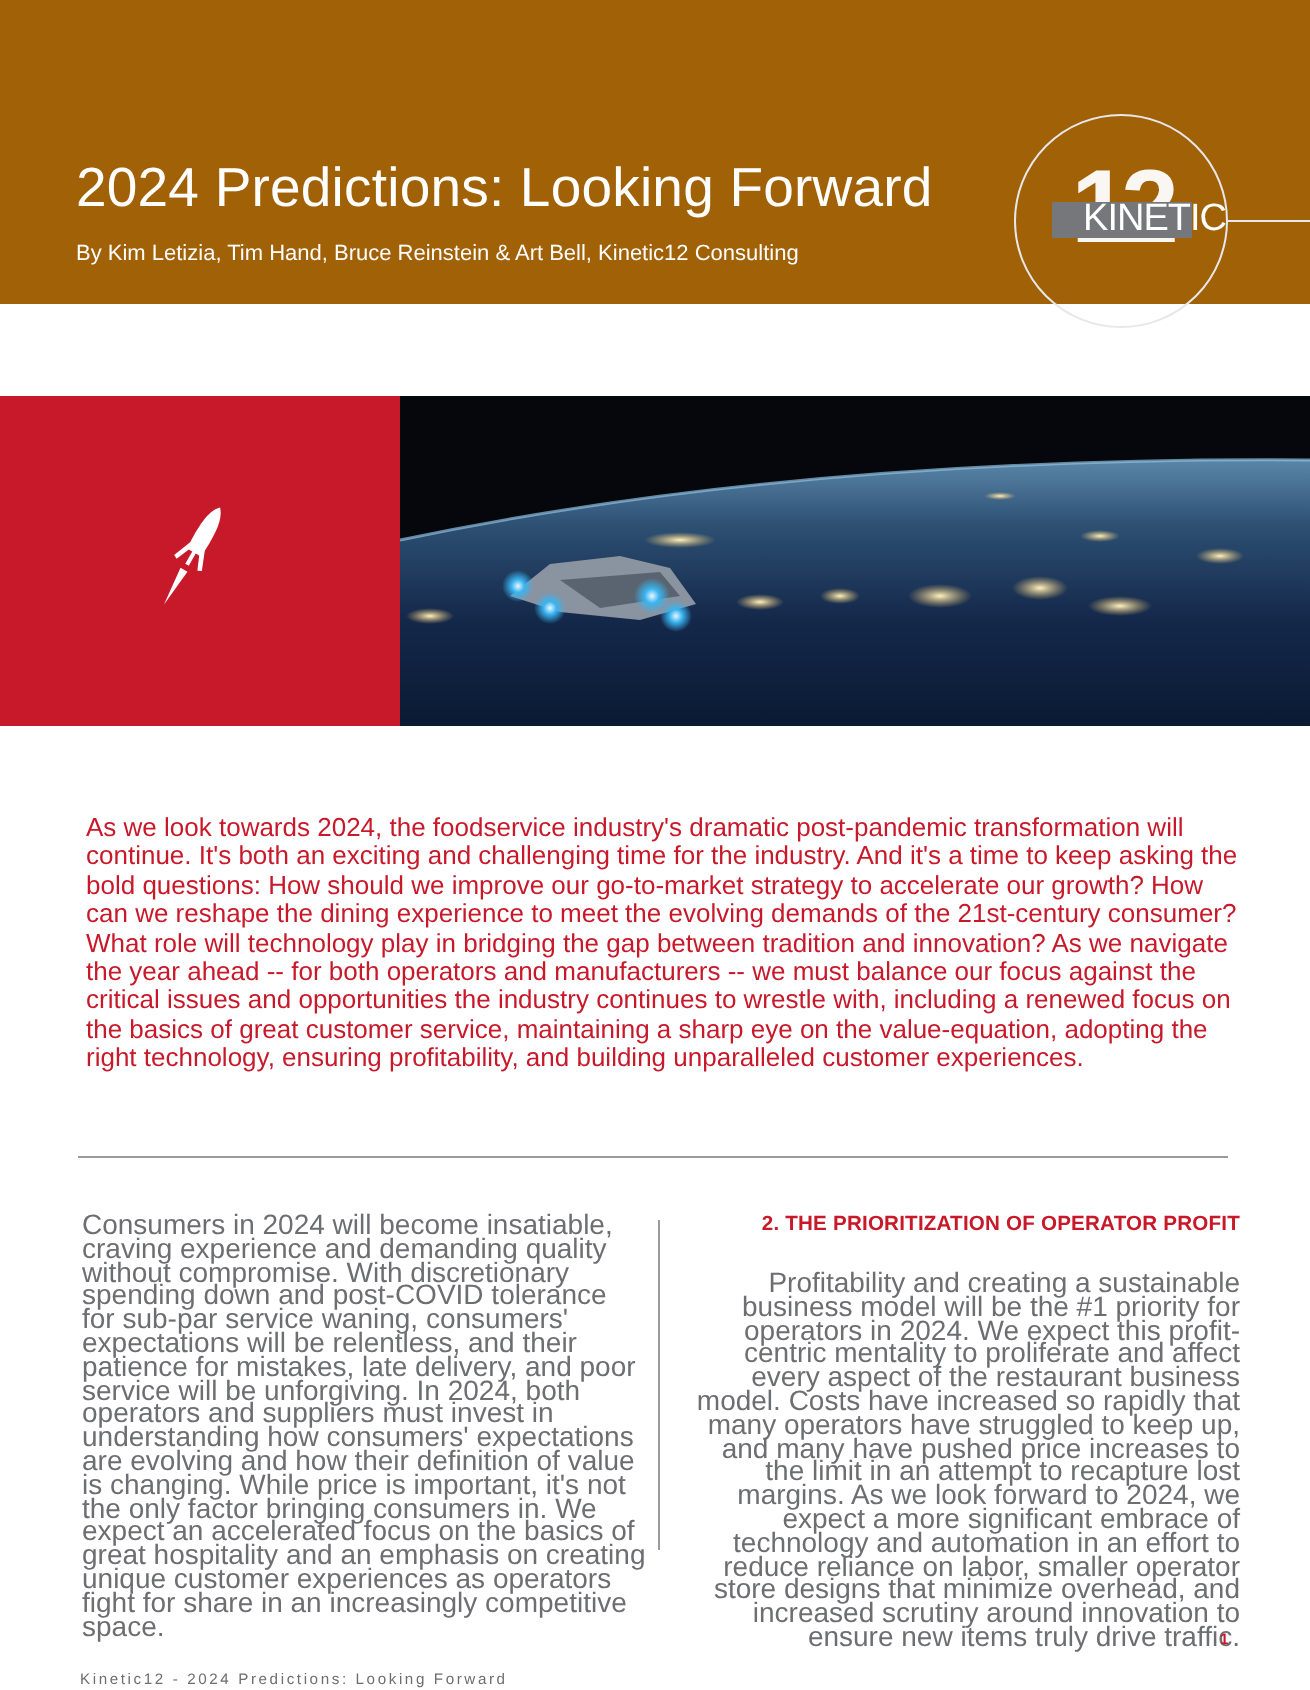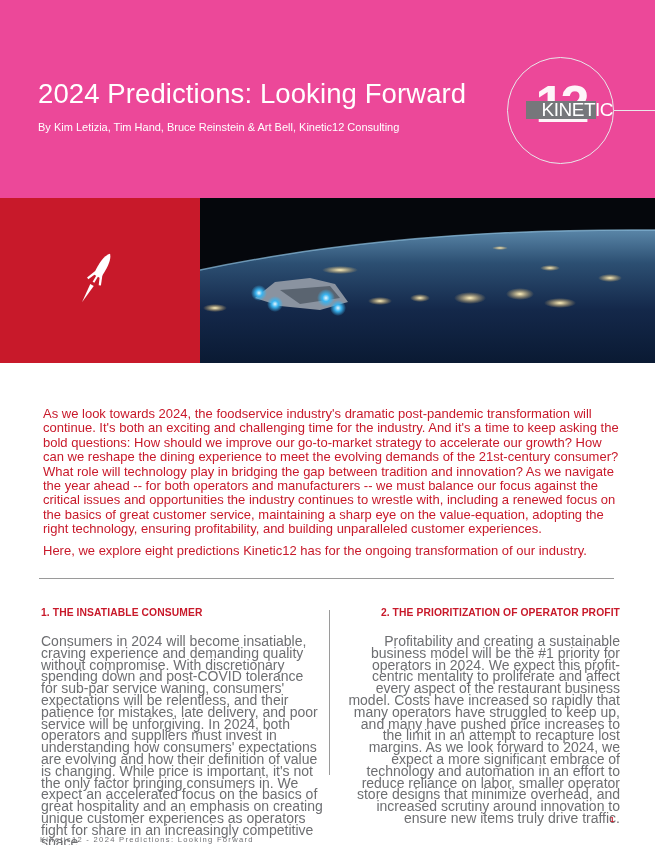--- a/index.html
+++ b/index.html
@@ -1,21 +1,21 @@
 <!DOCTYPE html>
 <html><head>
 <meta charset="utf-8">
 <style>
   * { margin: 0; padding: 0; box-sizing: border-box; }
   html, body { width: 655px; height: 845px; background: #ffffff; overflow: hidden; }
   body { font-family: "Liberation Sans", "DejaVu Sans", sans-serif; position: relative; }
 
   .header {
-    position: absolute; left: 0; top: 0; width: 655px; height: 198px;
-    background: #ec4899;
+    position: absolute; left: 0; top: 0; width: 655px; height: 152px;
+    background: #a16207;
   }
   .title {
     position: absolute; left: 38px; top: 78px;
     color: #ffffff; font-size: 27.5px; font-weight: normal; letter-spacing: 0.1px;
     white-space: nowrap;
   }
   .byline {
     position: absolute; left: 38px; top: 121px;
     color: #ffffff; font-size: 11px; font-weight: normal; white-space: nowrap;
   }
@@ -144,27 +144,25 @@
     <path d="M80 92 L130 88 L140 100 L100 106 Z" fill="#5a6470"></path>
     <circle cx="59" cy="95" r="8" fill="url(#glow)"></circle>
     <circle cx="75" cy="106" r="8" fill="url(#glow)"></circle>
     <circle cx="126" cy="100" r="9" fill="url(#glow)"></circle>
     <circle cx="138" cy="110" r="8" fill="url(#glow)"></circle>
   </svg>
 </div>
 
 <div class="intro">
   <p>As we look towards 2024, the foodservice industry's dramatic post-pandemic transformation will continue. It's both an exciting and challenging time for the industry. And it's a time to keep asking the bold questions: How should we improve our go-to-market strategy to accelerate our growth? How can we reshape the dining experience to meet the evolving demands of the 21st-century consumer? What role will technology play in bridging the gap between tradition and innovation? As we navigate the year ahead -- for both operators and manufacturers -- we must balance our focus against the critical issues and opportunities the industry continues to wrestle with, including a renewed focus on the basics of great customer service, maintaining a sharp eye on the value-equation, adopting the right technology, ensuring profitability, and building unparalleled customer experiences.</p>
-  <p>Here, we explore eight predictions Kinetic12 has for the ongoing transformation of our industry.</p>
 </div>
 
 <div class="rule"></div>
 
 <div class="col left">
-  <h3>1.  THE INSATIABLE CONSUMER</h3>
   <p>Consumers in 2024 will become insatiable, craving experience and demanding quality without compromise. With discretionary spending down and post-COVID tolerance for sub-par service waning, consumers' expectations will be relentless, and their patience for mistakes, late delivery, and poor service will be unforgiving. In 2024, both operators and suppliers must invest in understanding how consumers' expectations are evolving and how their definition of value is changing. While price is important, it's not the only factor bringing consumers in. We expect an accelerated focus on the basics of great hospitality and an emphasis on creating unique customer experiences as operators fight for share in an increasingly competitive space.</p>
 </div>
 
 <div class="col-divider"></div>
 
 <div class="col right">
   <h3>2.  THE PRIORITIZATION OF OPERATOR PROFIT</h3>
   <p>Profitability and creating a sustainable business model will be the #1 priority for operators in 2024. We expect this profit-centric mentality to proliferate and affect every aspect of the restaurant business model. Costs have increased so rapidly that many operators have struggled to keep up, and many have pushed price increases to the limit in an attempt to recapture lost margins. As we look forward to 2024, we expect a more significant embrace of technology and automation in an effort to reduce reliance on labor, smaller operator store designs that minimize overhead, and increased scrutiny around innovation to ensure new items truly drive traffic.</p>
 </div>
 

